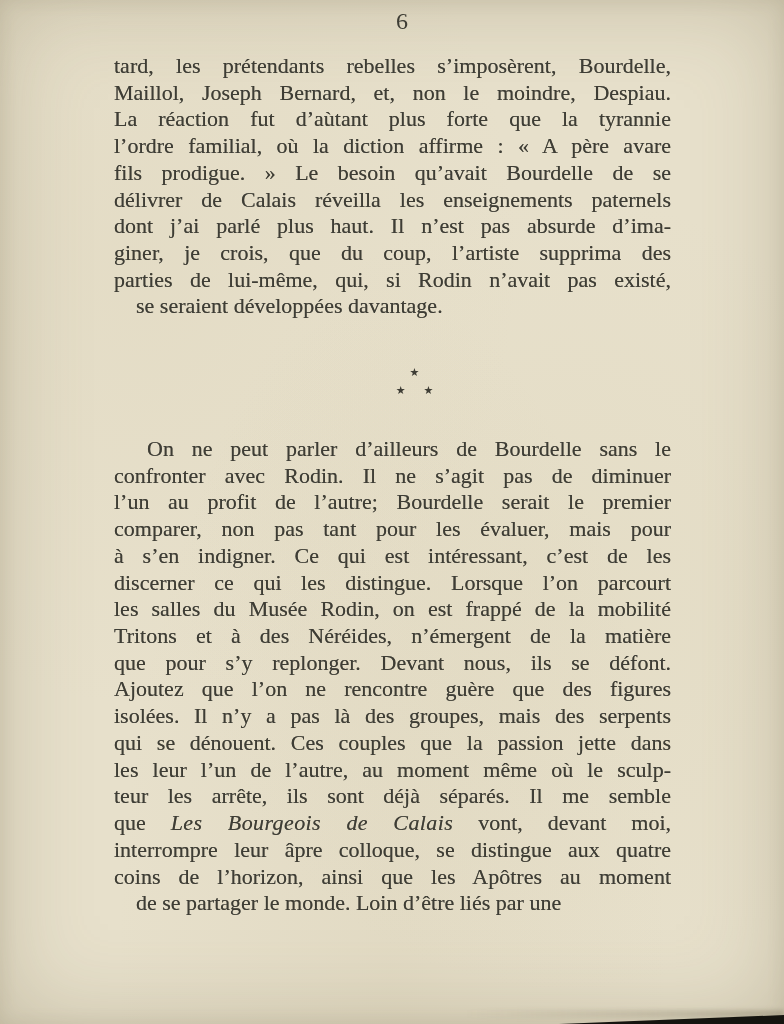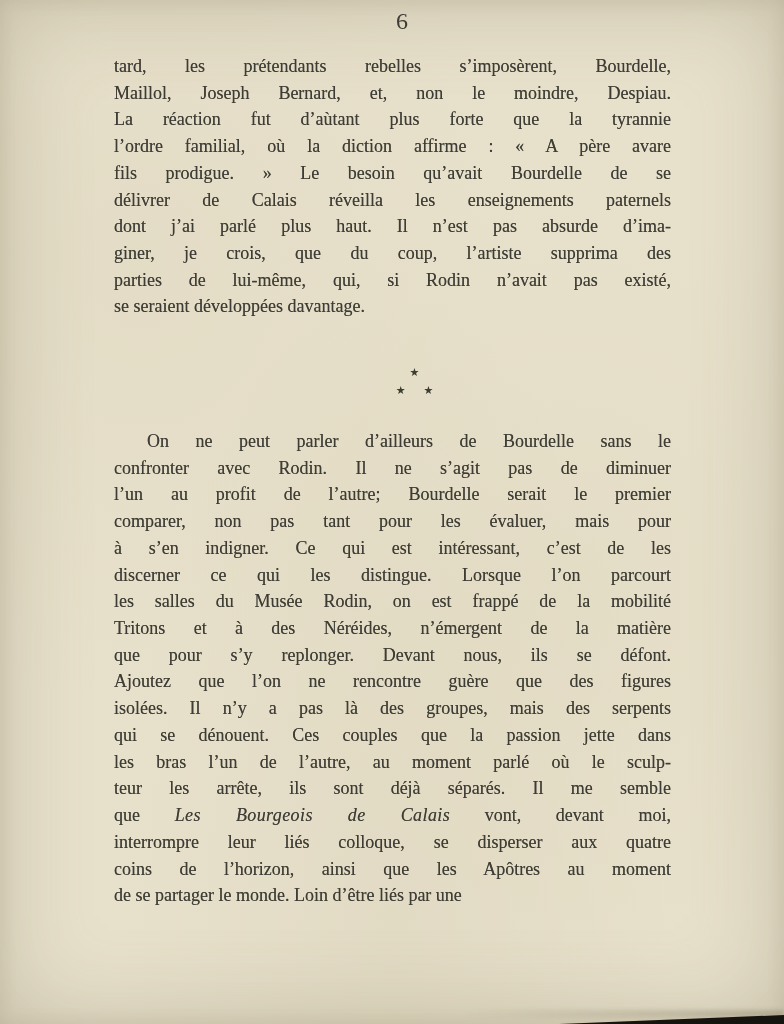--- a/index.html
+++ b/index.html
@@ -37,32 +37,34 @@
   .para-block {
     position: absolute;
     left: 114px;
     width: 557px;
   }
   #para-block-1 { top: 53px; }
   #para-block-2 { top: 428px; }
   .line {
     height: 26.72px;
     line-height: 26.72px;
-    font-size: 18px;
+    font-size: 22px;
     text-align: justify;
     text-align-last: justify;
     white-space: normal;
     text-shadow: 0 0 0.6px rgba(62,61,53,0.65);
   }
   .line.last {
     text-align: right;
     text-align-last: left;
+    margin-left: 22px;
   }
   .line.indent {
     text-indent: 33px;
+    margin-top: 8px;
   }
   .line i {
     font-style: italic;
     letter-spacing: 0.4px;
   }
   .asterism {
     position: absolute;
     top: 362px;
     left: 114px;
     width: 557px;
@@ -139,24 +141,24 @@
       <div class="line">l’un au profit de l’autre; Bourdelle serait le premier</div>
       <div class="line">comparer, non pas tant pour les évaluer, mais pour</div>
       <div class="line">à s’en indigner. Ce qui est intéressant, c’est de les</div>
       <div class="line">discerner ce qui les distingue. Lorsque l’on parcourt</div>
       <div class="line">les salles du Musée Rodin, on est frappé de la mobilité</div>
       <div class="line">Tritons et à des Néréides, n’émergent de la matière</div>
       <div class="line">que pour s’y replonger. Devant nous, ils se défont.</div>
       <div class="line">Ajoutez que l’on ne rencontre guère que des figures</div>
       <div class="line">isolées. Il n’y a pas là des groupes, mais des serpents</div>
       <div class="line">qui se dénouent. Ces couples que la passion jette dans</div>
-      <div class="line">les bras l’un de l’autre, au moment parlé où le sculp-</div>
+      <div class="line">les leur l’un de l’autre, au moment même où le sculp-</div>
       <div class="line">teur les arrête, ils sont déjà séparés. Il me semble</div>
       <div class="line">que <i>Les Bourgeois de Calais</i> vont, devant moi,</div>
-      <div class="line">interrompre leur liés colloque, se disperser aux quatre</div>
+      <div class="line">interrompre leur âpre colloque, se distingue aux quatre</div>
       <div class="line">coins de l’horizon, ainsi que les Apôtres au moment</div>
       <div class="line last">de se partager le monde.  Loin d’être liés par une</div>
     </div>
 
   <div class="scan-edge-shadow"></div>
   <div class="scan-edge-wedge"></div>
 
 </div>
 
 </body></html>

